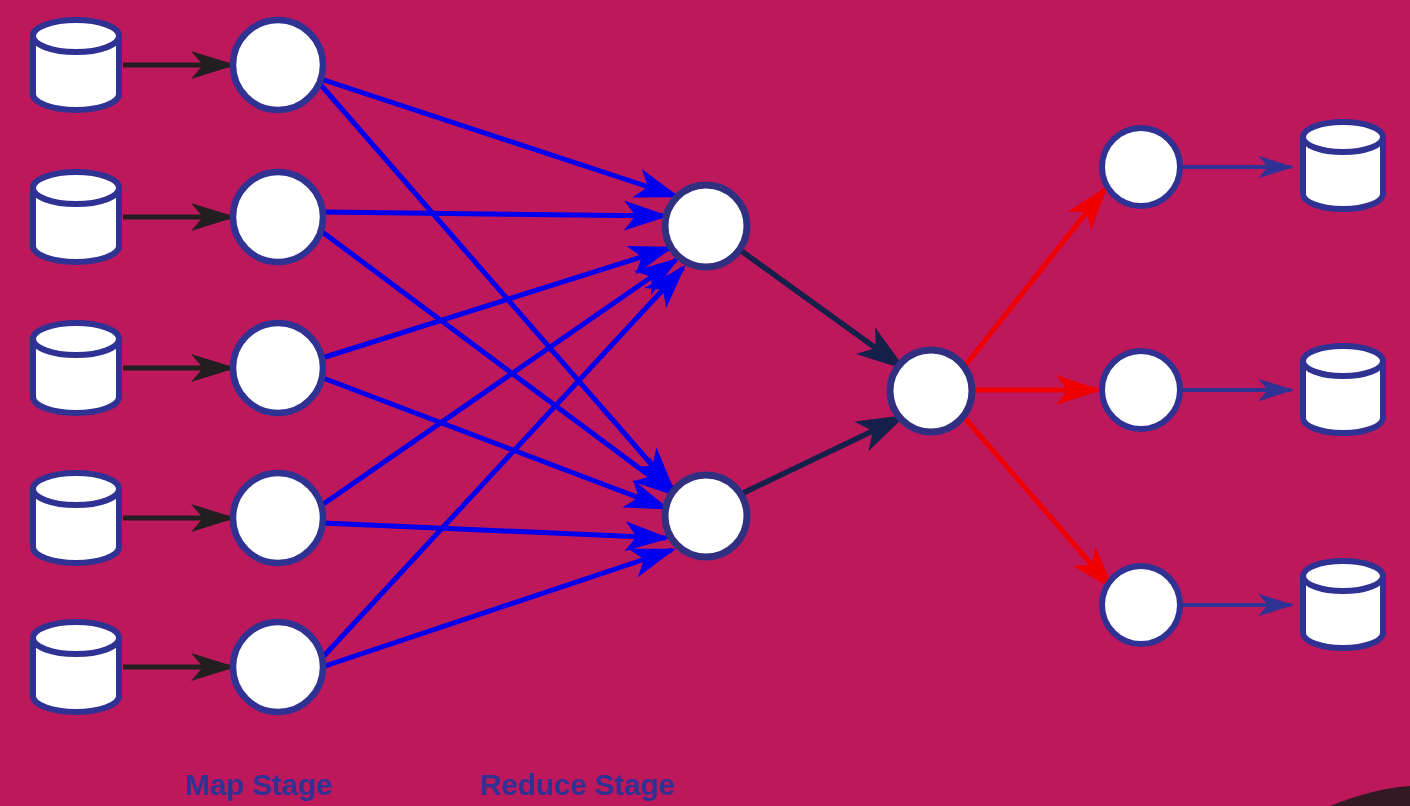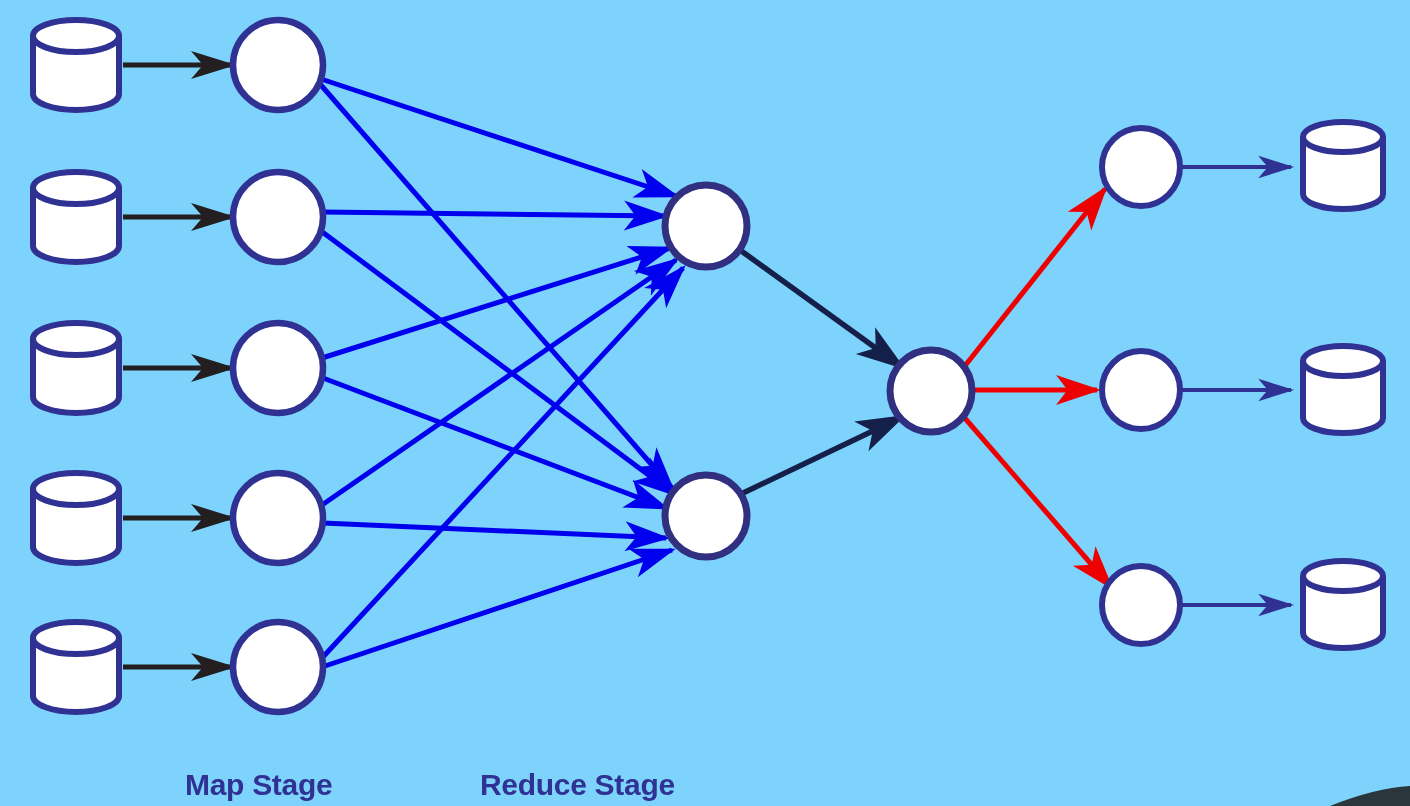--- a/index.html
+++ b/index.html
@@ -8,21 +8,21 @@
     padding: 0;
     background: #ffffff;
   }
   body {
     font-family: "Liberation Sans", sans-serif;
   }
   #canvas-wrap {
     position: relative;
     width: 1410px;
     height: 806px;
-    background: #7dd3fc;
+    background: #be185d;
     overflow: hidden;
   }
   #diagram-svg {
     position: absolute;
     left: 0;
     top: 0;
     width: 1410px;
     height: 806px;
     display: block;
   }

